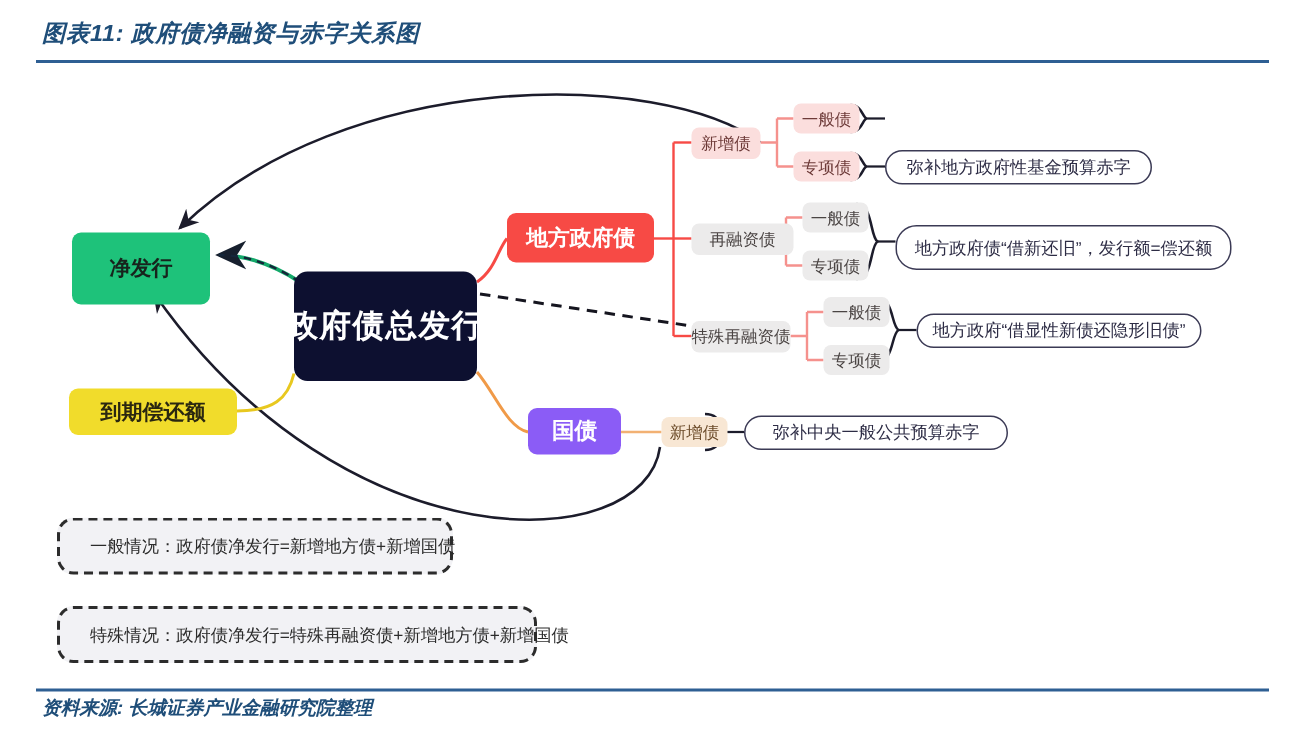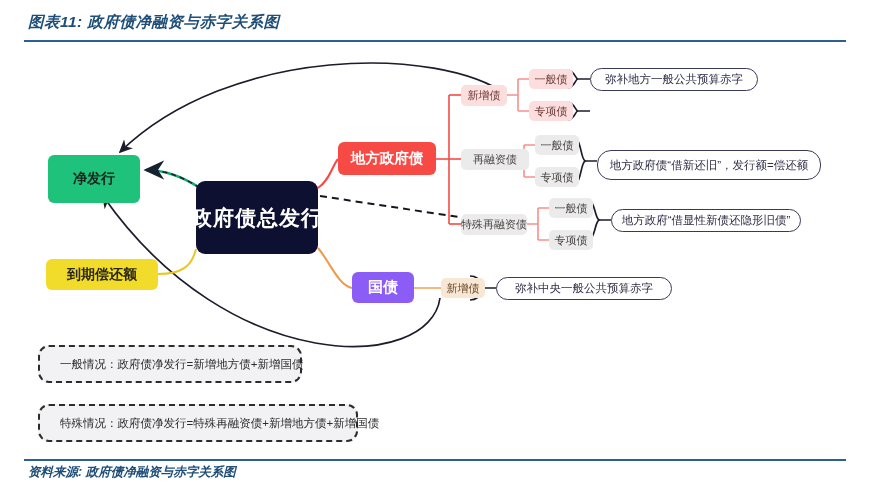--- a/index.html
+++ b/index.html
@@ -183,24 +183,24 @@
   <div class="tag tag-grey" style="left:461px;top:149px;width:68px;height:21px;">再融资债</div>
   <div class="tag tag-grey" style="left:535px;top:135px;width:44px;height:20px;">一般债</div>
   <div class="tag tag-grey" style="left:535px;top:167px;width:44px;height:20px;">专项债</div>
 
   <div class="tag tag-grey" style="left:461px;top:214px;width:66px;height:21px;">特殊再融资债</div>
   <div class="tag tag-grey" style="left:549px;top:198px;width:44px;height:20px;">一般债</div>
   <div class="tag tag-grey" style="left:549px;top:230px;width:44px;height:20px;">专项债</div>
 
   <div class="tag tag-cream" style="left:441px;top:278px;width:44px;height:20px;">新增债</div>
 
-  <div class="bubble" style="left:590px;top:68px;width:168px;height:23px;">弥补地方一般公共预算赤字</div>
+  <div class="bubble" style="left:590px;top:100px;width:178px;height:23px;">弥补地方政府性基金预算赤字</div>
   <div class="bubble" style="left:597px;top:150px;width:224px;height:30px;">地方政府债“借新还旧”，发行额=偿还额</div>
   <div class="bubble" style="left:611px;top:209px;width:190px;height:23px;">地方政府“借显性新债还隐形旧债”</div>
   <div class="bubble" style="left:496px;top:277px;width:176px;height:23px;">弥补中央一般公共预算赤字</div>
 
   <div class="dashbox" style="left:38px;top:345px;width:264px;height:38px;">一般情况：政府债净发行=新增地方债+新增国债</div>
   <div class="dashbox" style="left:38px;top:404px;width:320px;height:38px;">特殊情况：政府债净发行=特殊再融资债+新增地方债+新增国债</div>
 
   <div class="rule-bottom"></div>
-  <div class="source">资料来源: 政府债净融资与赤字关系图</div>
+  <div class="source">资料来源: 长城证券产业金融研究院整理</div>
 
 </div>
 
 </body></html>

